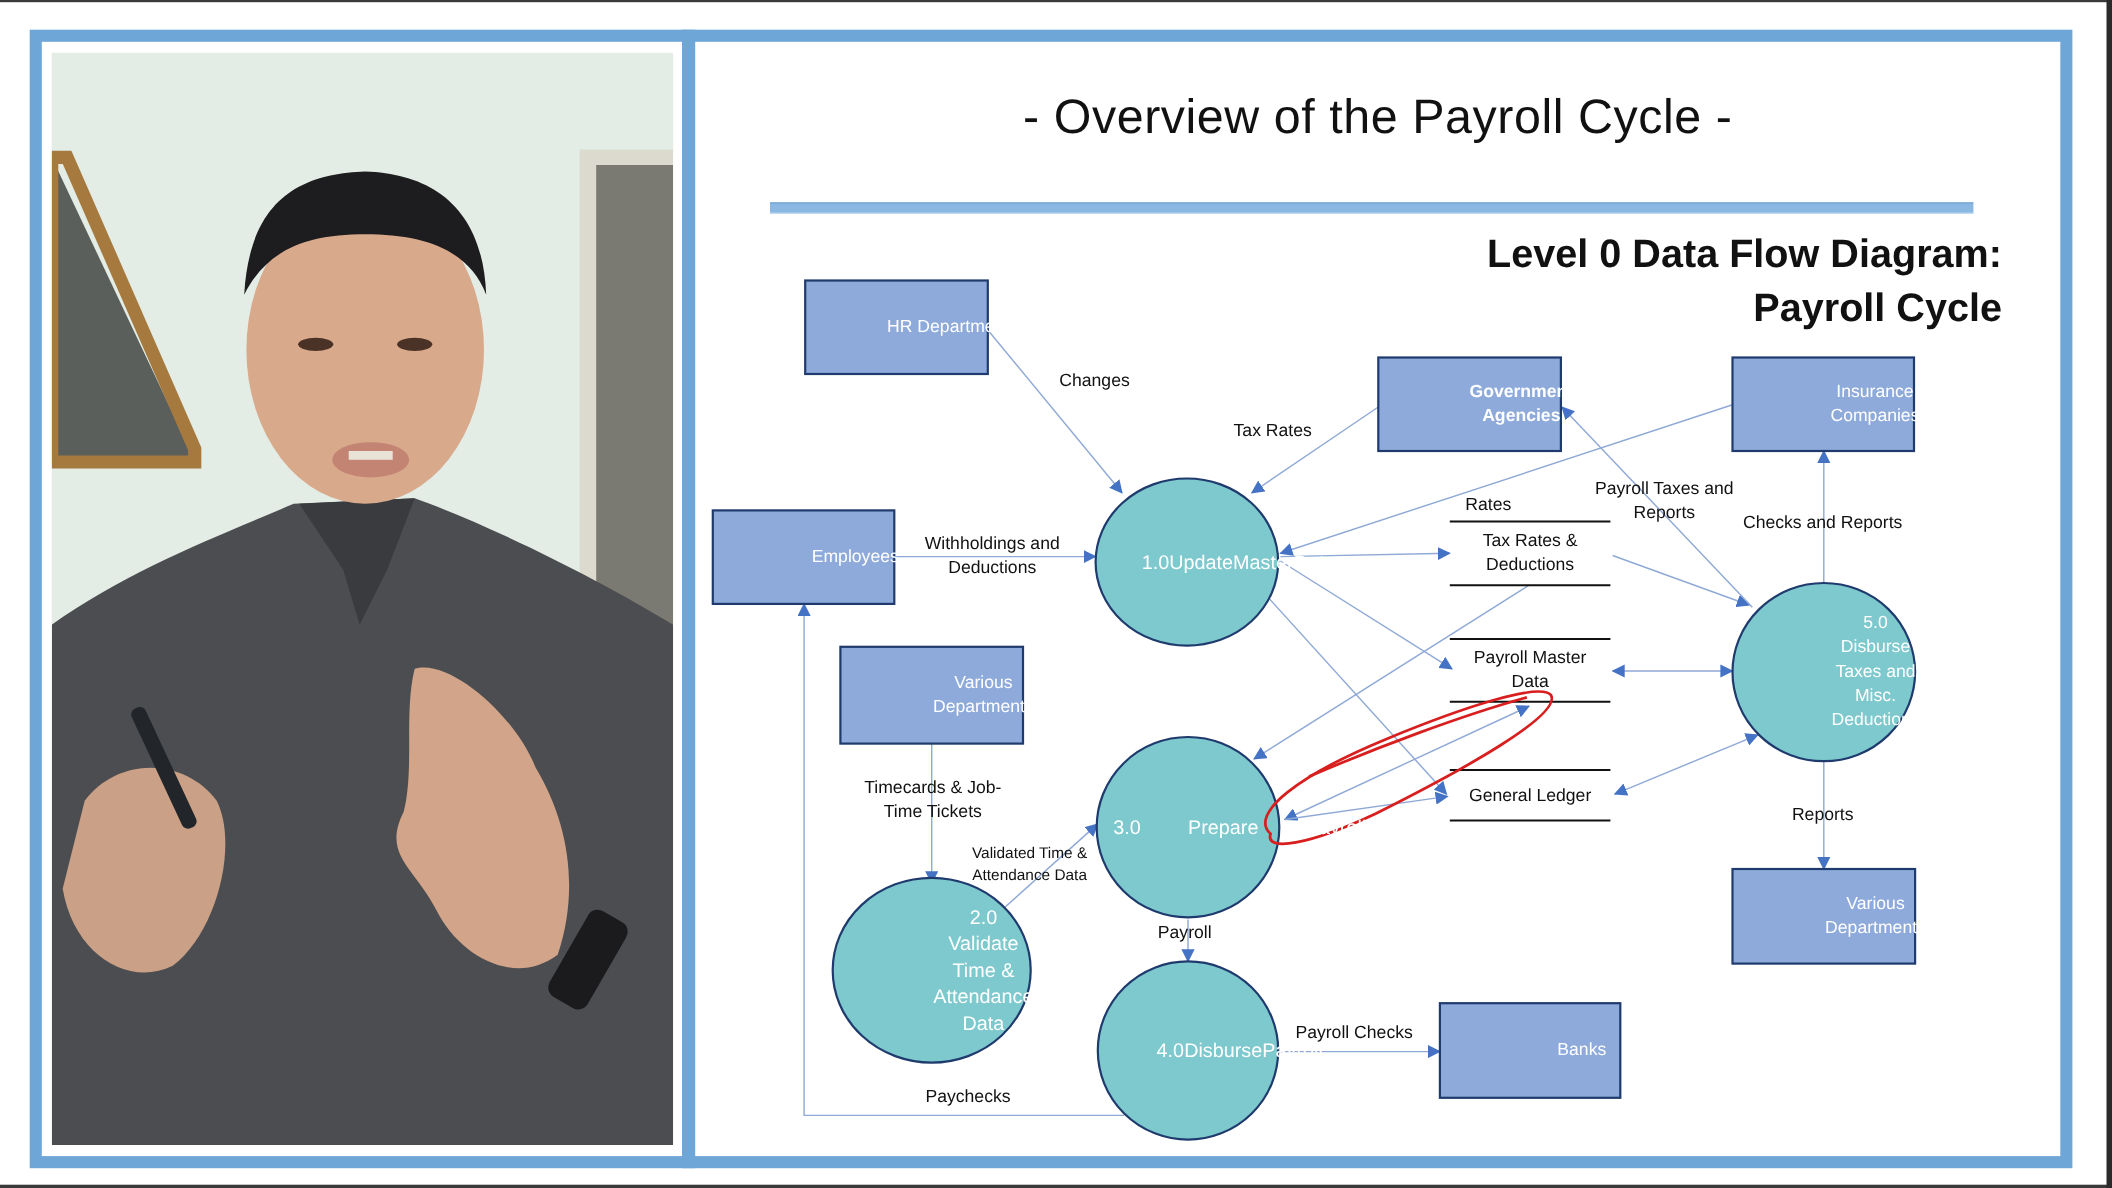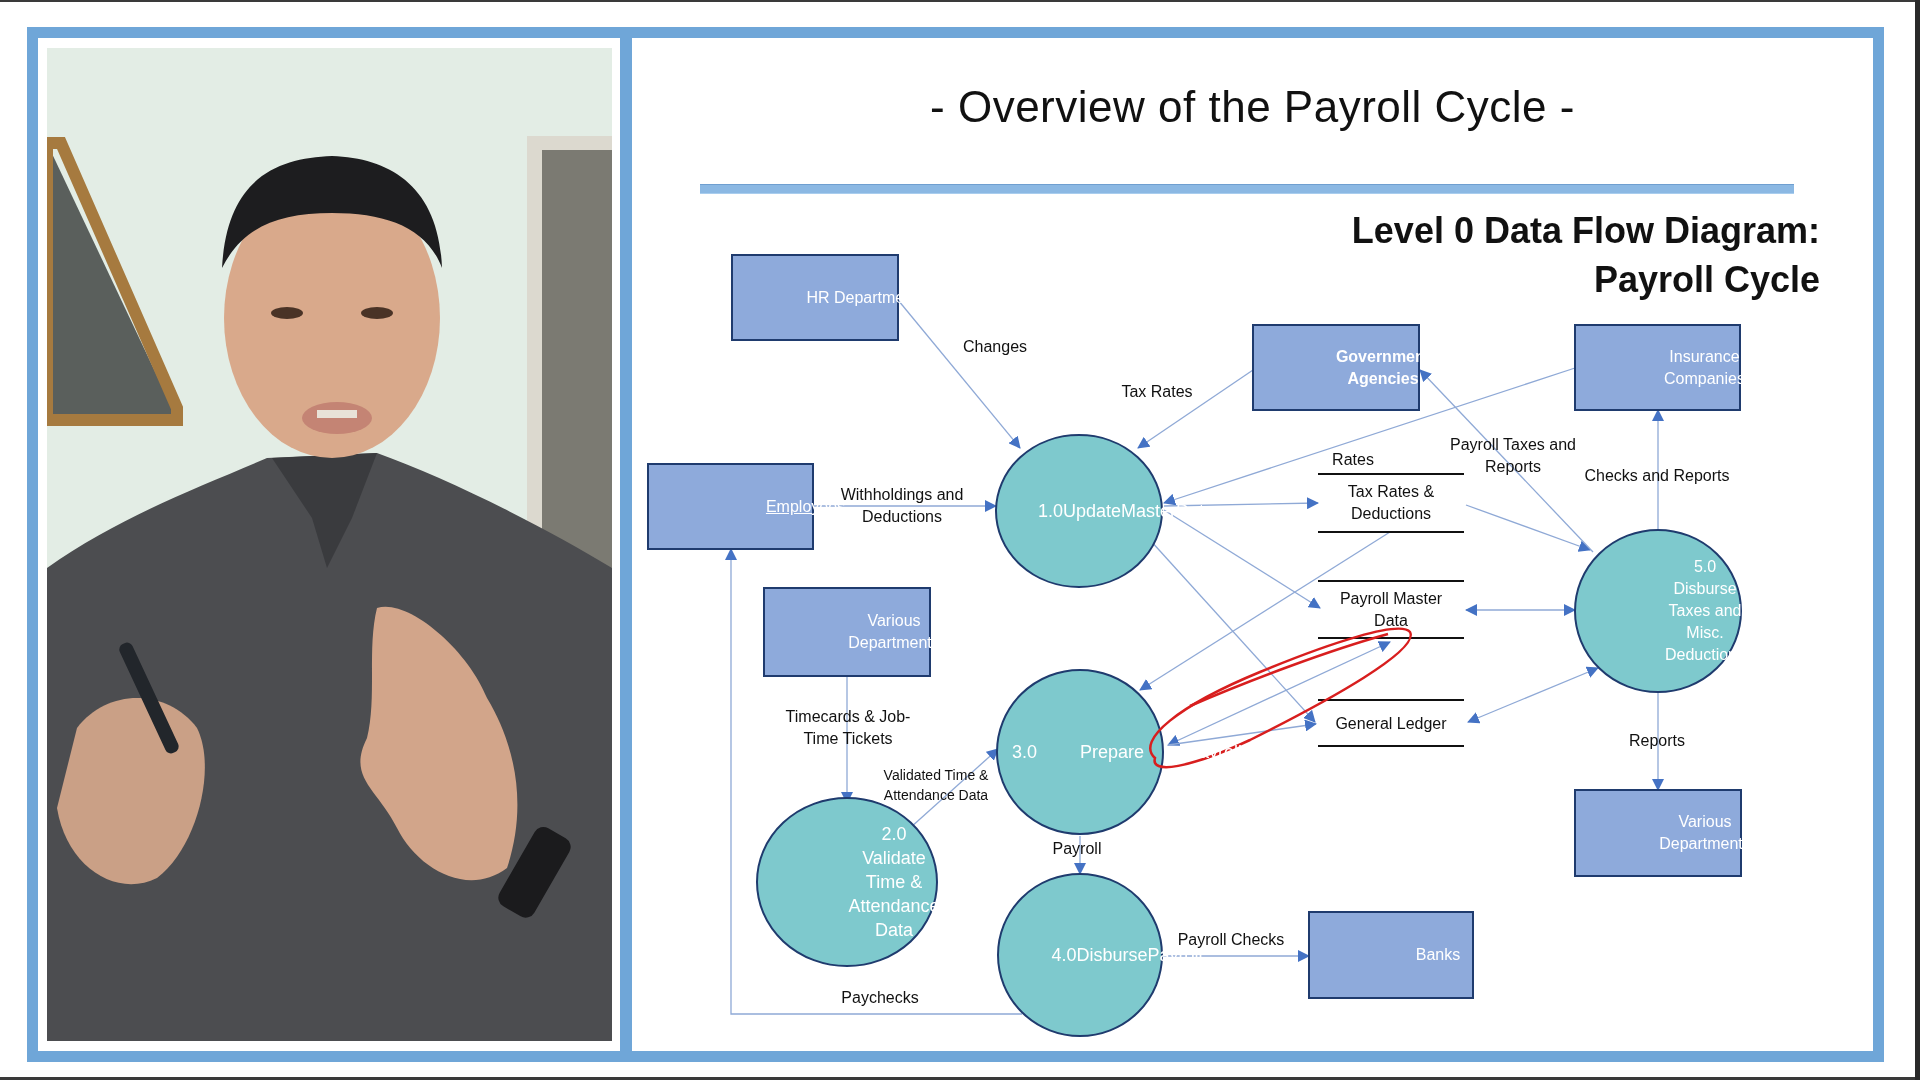--- a/index.html
+++ b/index.html
@@ -143,21 +143,21 @@
     <ellipse cx="1658" cy="611" rx="83" ry="81"></ellipse>
   </g>
 
   <g fill="none" stroke="#d81e1e" stroke-width="2.5">
     <path d="M1155,758 C1135,740 1180,705 1260,672 C1330,643 1400,620 1410,632 C1420,650 1330,700 1250,740 C1190,768 1150,775 1155,758 Z"></path>
     <path d="M1190,706 C1250,680 1330,650 1388,634"></path>
   </g>
 </svg>
 
 <div class="entity-label" style="left:732px;top:255px;width:166px;height:85px;">HR Department</div>
-<div class="entity-label" style="left:676px;top:464px;width:165px;height:85px;text-decoration:underline;">Employees</div>
+<div class="entity-label" style="left:648px;top:464px;width:165px;height:85px;">Employees</div>
 <div class="entity-label" style="left:774px;top:588px;width:146px;height:88px;">Various Departments</div>
 <div class="entity-label" style="left:1263px;top:316px;width:146px;height:104px;font-weight:bold;">Government Agencies</div>
 <div class="entity-label" style="left:1590px;top:325px;width:135px;height:85px;">Insurance Companies</div>
 <div class="entity-label" style="left:1585px;top:790px;width:146px;height:86px;">Various Departments</div>
 <div class="entity-label" style="left:1309px;top:912px;width:164px;height:86px;">Banks</div>
 
 <div class="process-label" style="left:996px;top:435px;width:166px;height:152px;">
   <span>1.0</span>
   <span>Update</span>
   <span>Master</span>

